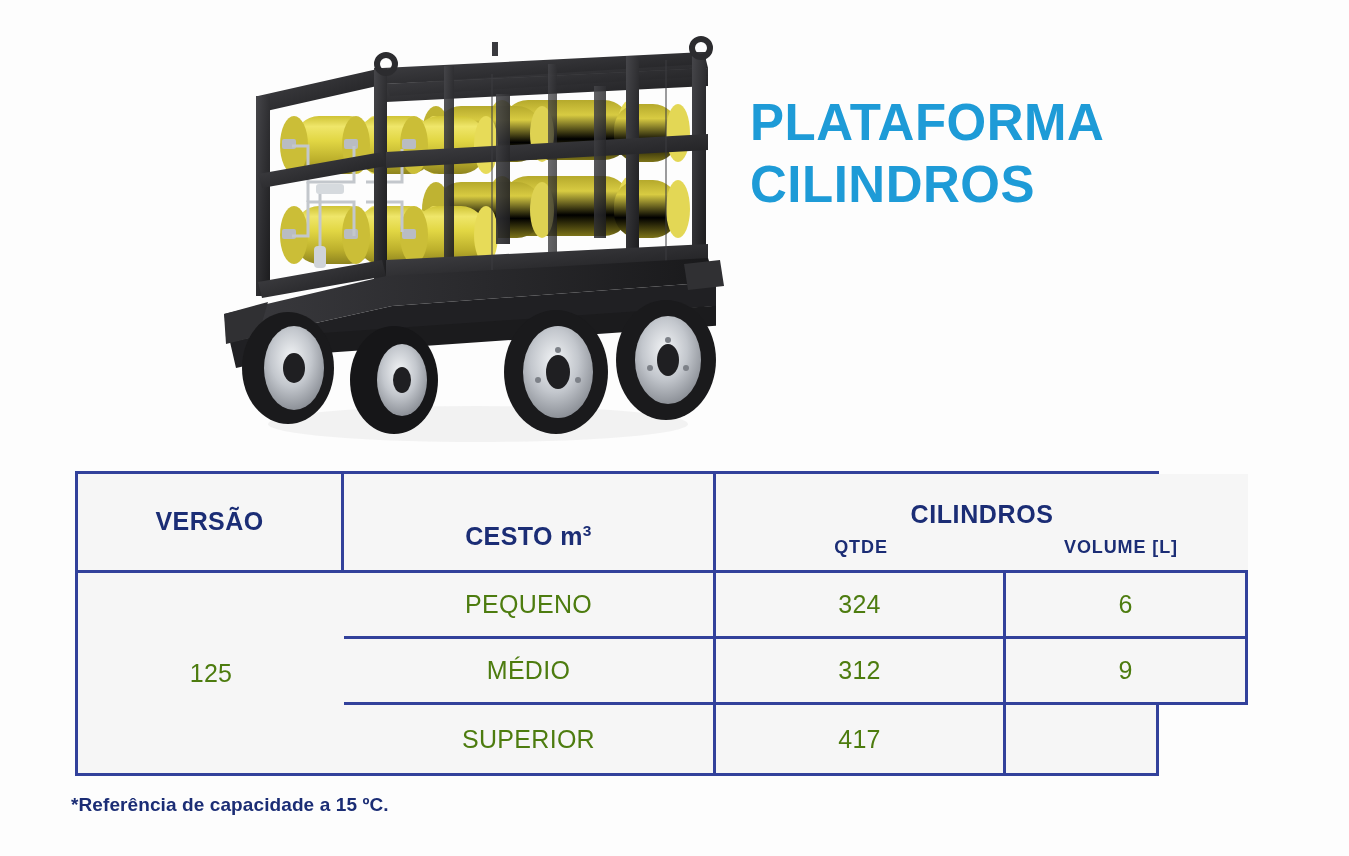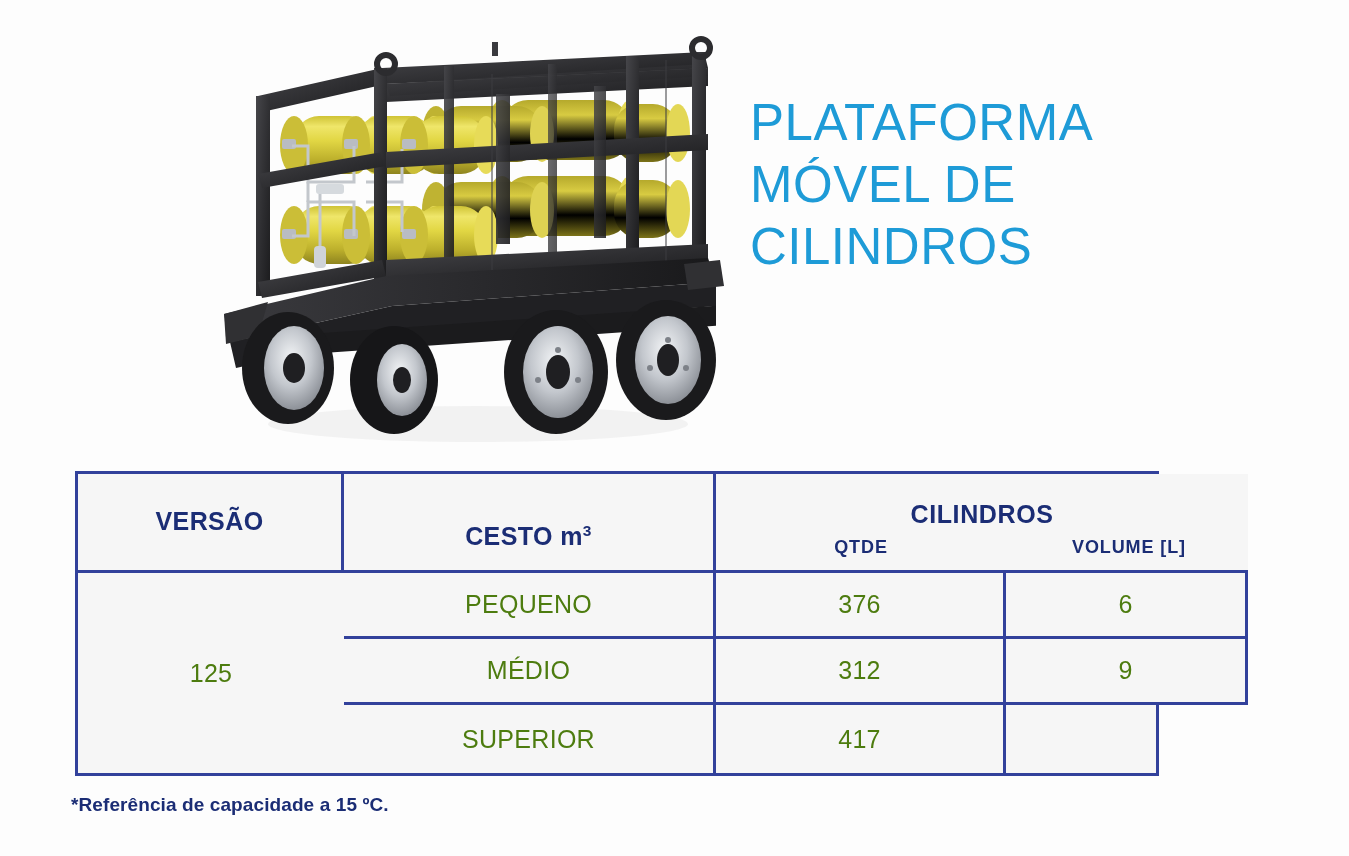--- a/index.html
+++ b/index.html
@@ -28,21 +28,21 @@
 
   
   #title-block {
     position: absolute;
     left: 750px;
     top: 92px;
     width: 520px;
   }
   #title-block .title-line {
     font-size: 51px;
-    font-weight: normal;
+    font-weight: bold;
     letter-spacing: 0.5px;
     line-height: 1.22;
     color: #1e9bd7;
     white-space: nowrap;
   }
 
   
   #spec-table {
     position: absolute;
     left: 75px;
@@ -99,21 +99,21 @@
   #cylinders-head .sub-label {
     position: absolute;
     bottom: 12px;
     color: #1b2d75;
     font-weight: bold;
     font-size: 18px;
     letter-spacing: 0.9px;
     text-align: center;
   }
   #cylinders-head .sub-qtde { left: 0; width: 290px; }
-  #cylinders-head .sub-volume { left: 292px; width: 242px; }
+  #cylinders-head .sub-volume { left: 284px; width: 242px; }
 
   .body-text {
     color: #4d7c0f;
     font-weight: normal;
     font-size: 25px;
     letter-spacing: 0.3px;
   }
 
   
   #footnote {
@@ -325,21 +325,20 @@
       <ellipse cx="472" cy="336" rx="11" ry="16" fill="#1f1f22"></ellipse>
       <circle cx="472" cy="316" r="3" fill="#7d8188"></circle>
       <circle cx="454" cy="344" r="3" fill="#7d8188"></circle>
       <circle cx="490" cy="344" r="3" fill="#7d8188"></circle>
     </g>
   </svg>
 </div>
 
 <div id="title-block">
   <div class="title-line">PLATAFORMA</div>
-  <div class="title-line">MÓVEL DE</div>
   <div class="title-line">CILINDROS</div>
 </div>
 
 <div id="spec-table">
 
   <div class="cell">
     <span class="head-text">VERSÃO</span>
   </div>
 
   <div class="cell">
@@ -352,21 +351,21 @@
   <div class="cell no-right" id="cylinders-head" style="grid-column: 3 / span 2;">
     <div class="cyl-title">CILINDROS</div>
     <div class="sub-label sub-qtde">QTDE</div>
     <div class="sub-label sub-volume">VOLUME [L]</div>
   </div>
 
   <div class="cell">
     <span class="body-text">PEQUENO</span>
   </div>
   <div class="cell">
-    <span class="body-text">376</span>
+    <span class="body-text">324</span>
   </div>
   <div class="cell">
     <span class="body-text">6</span>
   </div>
   <div class="cell no-right no-bottom" style="grid-row: 2 / span 3;">
     <span class="body-text">125</span>
   </div>
 
   <div class="cell">
     <span class="body-text">MÉDIO</span>

